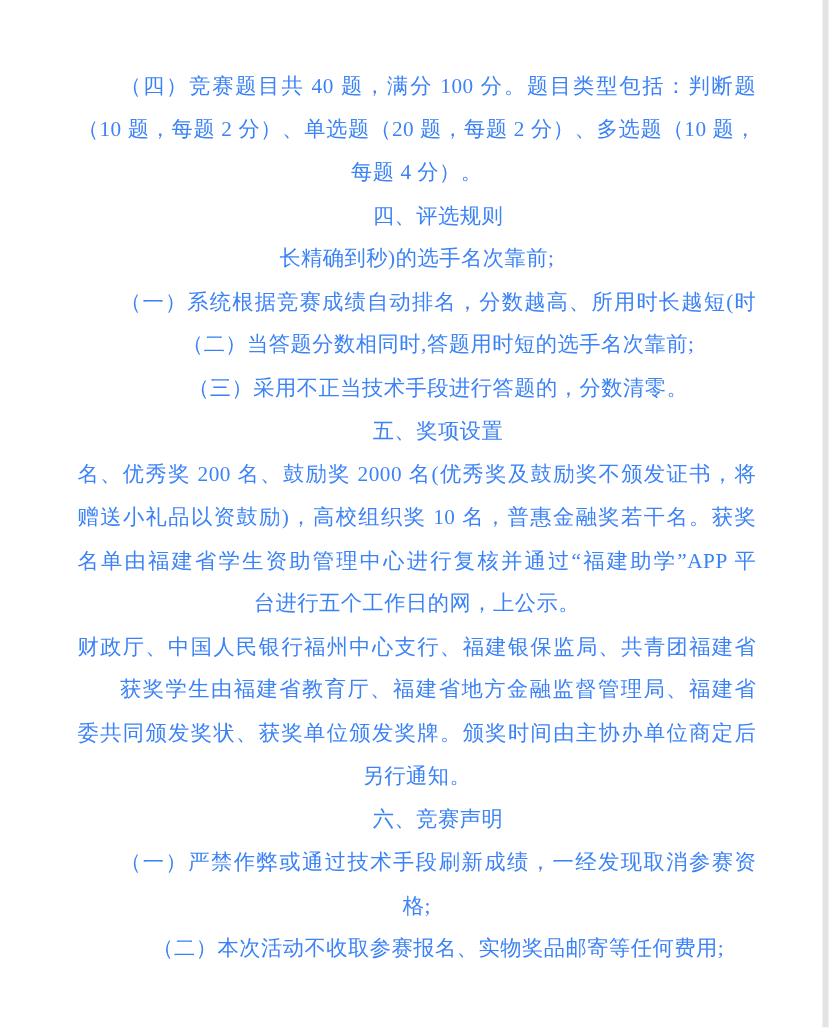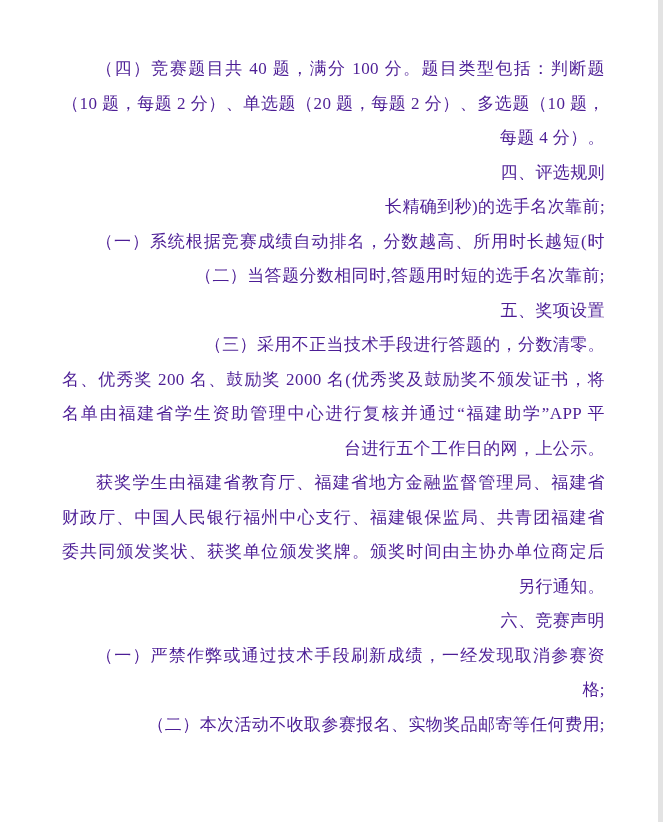--- a/index.html
+++ b/index.html
@@ -22,27 +22,27 @@
     right: 0;
     width: 5px;
     height: 822px;
     background: #e3e3e3;
   }
   .doc {
     position: absolute;
     left: 62px;
     top: 52px;
     width: 543px;
-    color: #4c1d95;
+    color: #3b82f6;
   }
   .ln {
     height: 34.5px;
     line-height: 34.5px;
     font-size: 17px;
-    text-align: right;
+    text-align: center;
     letter-spacing: 0.4px;
     white-space: pre-wrap;
     overflow: hidden;
   }
   .ind { text-indent: 2em; }
   .fill {
     text-align: justify;
     text-align-last: justify;
     text-justify: inter-ideograph;
   }
@@ -52,27 +52,28 @@
 
 <div class="page">
   <div class="doc">
     <div class="ln ind fill">（四）竞赛题目共 40 题，满分 100 分。题目类型包括：判断题</div>
     <div class="ln fill">（10 题，每题 2 分）、单选题（20 题，每题 2 分）、多选题（10 题，</div>
     <div class="ln">每题 4 分）。</div>
     <div class="ln ind">四、评选规则</div>
     <div class="ln">长精确到秒)的选手名次靠前;</div>
     <div class="ln ind fill">（一）系统根据竞赛成绩自动排名，分数越高、所用时长越短(时</div>
     <div class="ln ind">（二）当答题分数相同时,答题用时短的选手名次靠前;</div>
+    <div class="ln ind">（三）采用不正当技术手段进行答题的，分数清零。</div>
     <div class="ln ind">五、奖项设置</div>
-    <div class="ln ind">（三）采用不正当技术手段进行答题的，分数清零。</div>
     <div class="ln fill">名、优秀奖 200 名、鼓励奖 2000 名(优秀奖及鼓励奖不颁发证书，将</div>
+    <div class="ln fill">赠送小礼品以资鼓励)，高校组织奖 10 名，普惠金融奖若干名。获奖</div>
     <div class="ln fill">名单由福建省学生资助管理中心进行复核并通过“福建助学”APP 平</div>
     <div class="ln">台进行五个工作日的网，上公示。</div>
+    <div class="ln fill">财政厅、中国人民银行福州中心支行、福建银保监局、共青团福建省</div>
     <div class="ln ind fill">获奖学生由福建省教育厅、福建省地方金融监督管理局、福建省</div>
-    <div class="ln fill">财政厅、中国人民银行福州中心支行、福建银保监局、共青团福建省</div>
     <div class="ln fill">委共同颁发奖状、获奖单位颁发奖牌。颁奖时间由主协办单位商定后</div>
     <div class="ln">另行通知。</div>
     <div class="ln ind">六、竞赛声明</div>
     <div class="ln ind fill">（一）严禁作弊或通过技术手段刷新成绩，一经发现取消参赛资</div>
     <div class="ln">格;</div>
     <div class="ln ind">（二）本次活动不收取参赛报名、实物奖品邮寄等任何费用;</div>
   </div>
   <div class="edge-strip"></div>
 </div>
 

